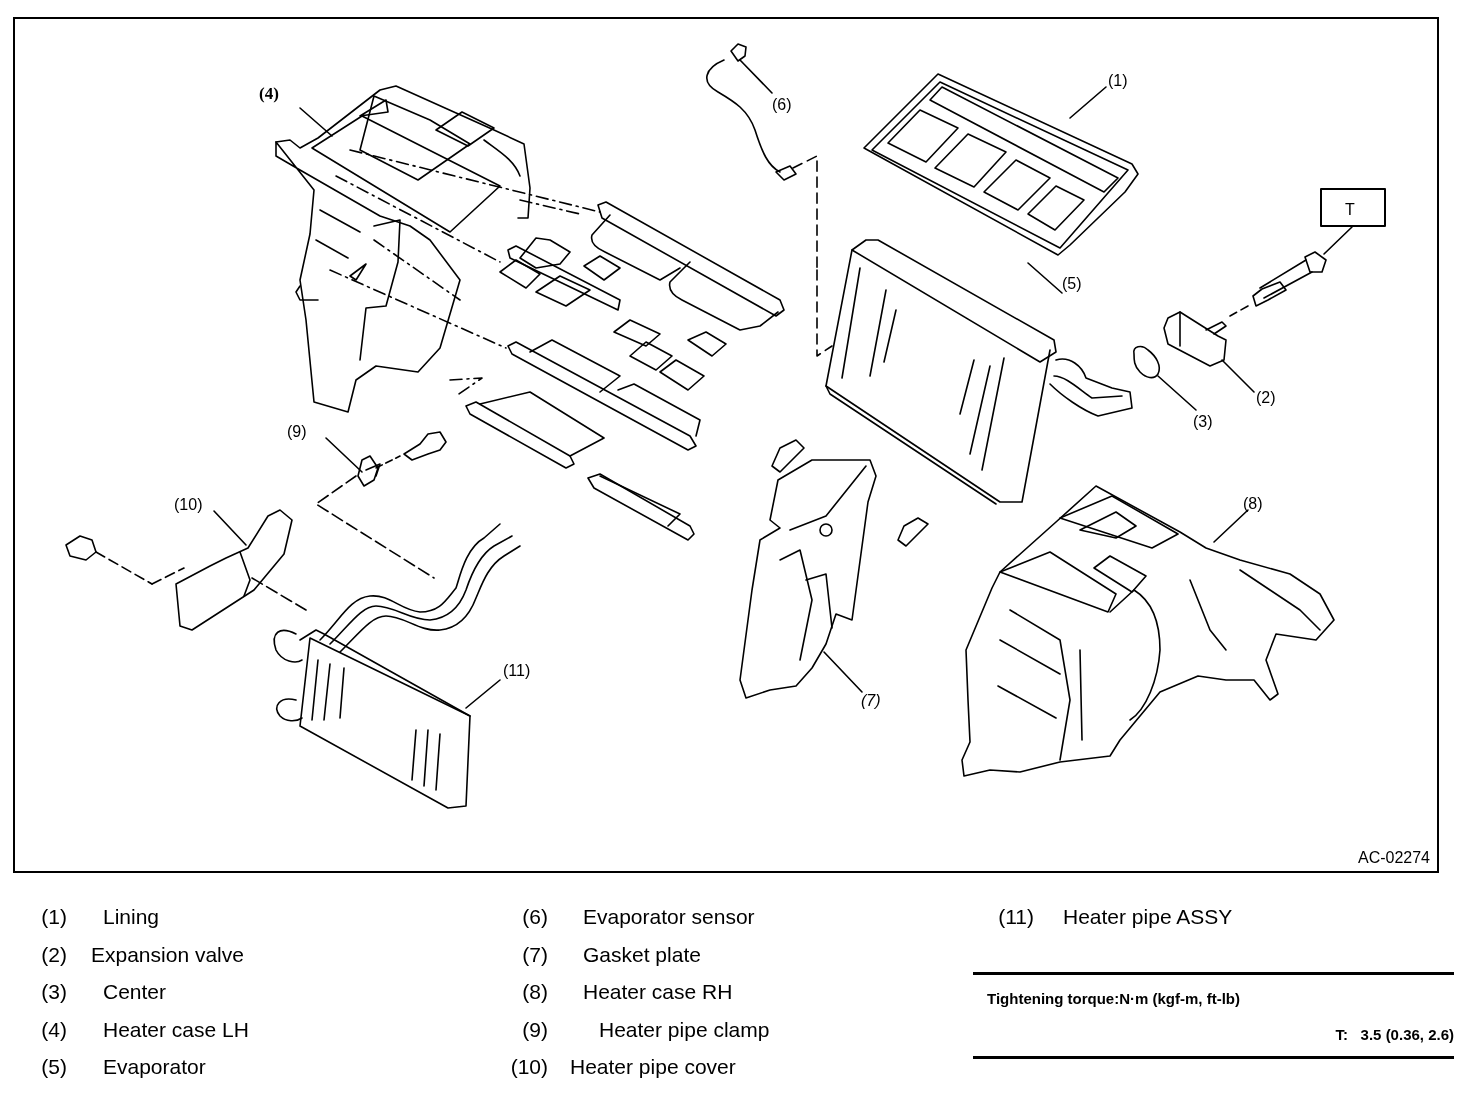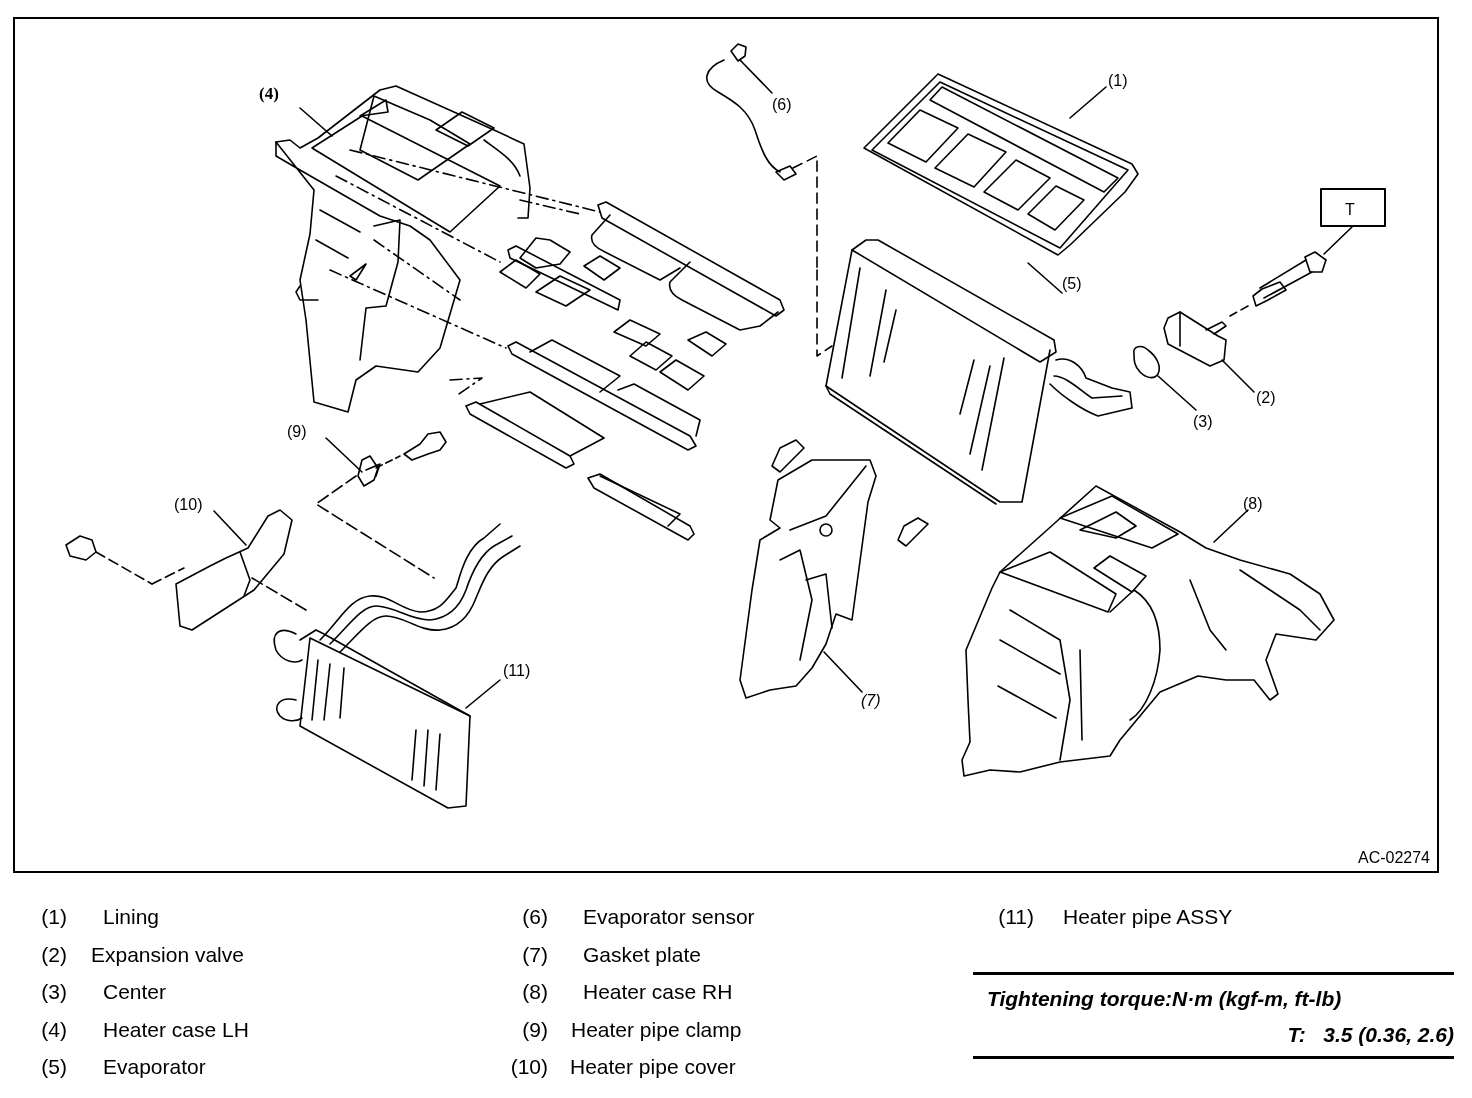--- a/index.html
+++ b/index.html
@@ -9,21 +9,21 @@
            border:2px solid #000; box-sizing:border-box; }
   #art { position:absolute; left:0; top:0; width:1472px; height:1098px; }
   .callout { font-family:"Liberation Sans", sans-serif; font-size:16px; fill:#000; }
   .callout-serif { font-family:"Liberation Serif", serif; font-size:17px; font-weight:bold; fill:#000; }
   #figure-id { position:absolute; right:42px; top:849px; font-size:16px;text-align:right; }
   .legend-col { position:absolute; top:902px; }
   .legend-row { height:37.5px; display:flex; font-size:21px; line-height:30px; }
   .legend-num { text-align:right; }
   .torque { position:absolute; left:973px; top:972px; width:481px;
             border-top:3px solid #000; border-bottom:3px solid #000; padding:6px 0 3px 0; }
-  .torque div { font-weight:bold; font-style:italic; font-size:21px; line-height:36px; }
+  .torque div { font-weight:bold; font-size:15px; line-height:36px; }
   .torque .val { padding-left:45px;text-align:right; }
 </style>
 </head>
 <body>
 
 <div id="frame"></div>
 
 <svg id="art" viewBox="0 0 1472 1098" fill="none" stroke="#000" stroke-width="1.6" stroke-linejoin="round" stroke-linecap="round">
 
   <g>
@@ -240,21 +240,21 @@
   <div class="legend-row">
     <span class="legend-num" style="width:40px">(7)</span>
     <span style="margin-left:35px">Gasket plate</span>
   </div>
   <div class="legend-row">
     <span class="legend-num" style="width:40px">(8)</span>
     <span style="margin-left:35px">Heater case RH</span>
   </div>
   <div class="legend-row">
     <span class="legend-num" style="width:40px">(9)</span>
-    <span style="margin-left:23px">Heater pipe clamp</span>
+    <span style="margin-left:51px">Heater pipe clamp</span>
   </div>
   <div class="legend-row">
     <span class="legend-num" style="width:40px">(10)</span>
     <span style="margin-left:22px">Heater pipe cover</span>
   </div>
 </div>
 
 <div class="legend-col" style="left:990px;">
   <div class="legend-row">
     <span class="legend-num" style="width:44px">(11)</span>

